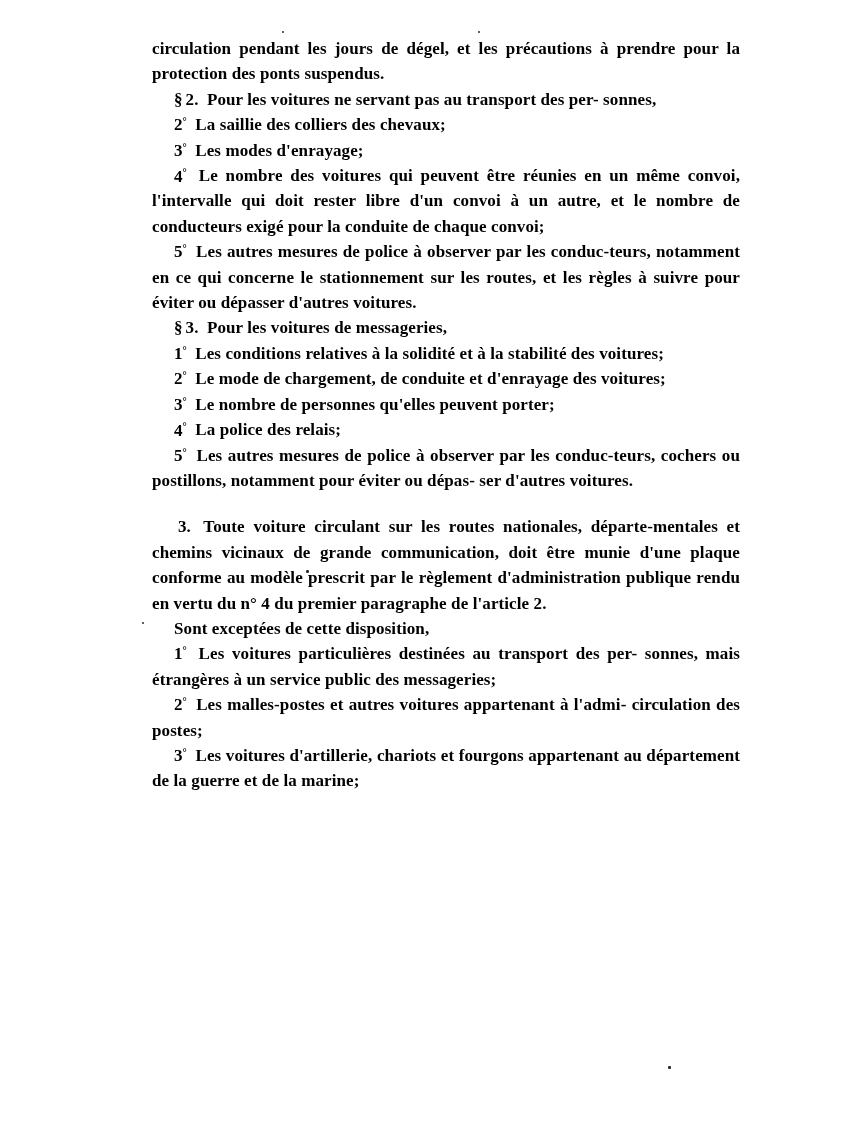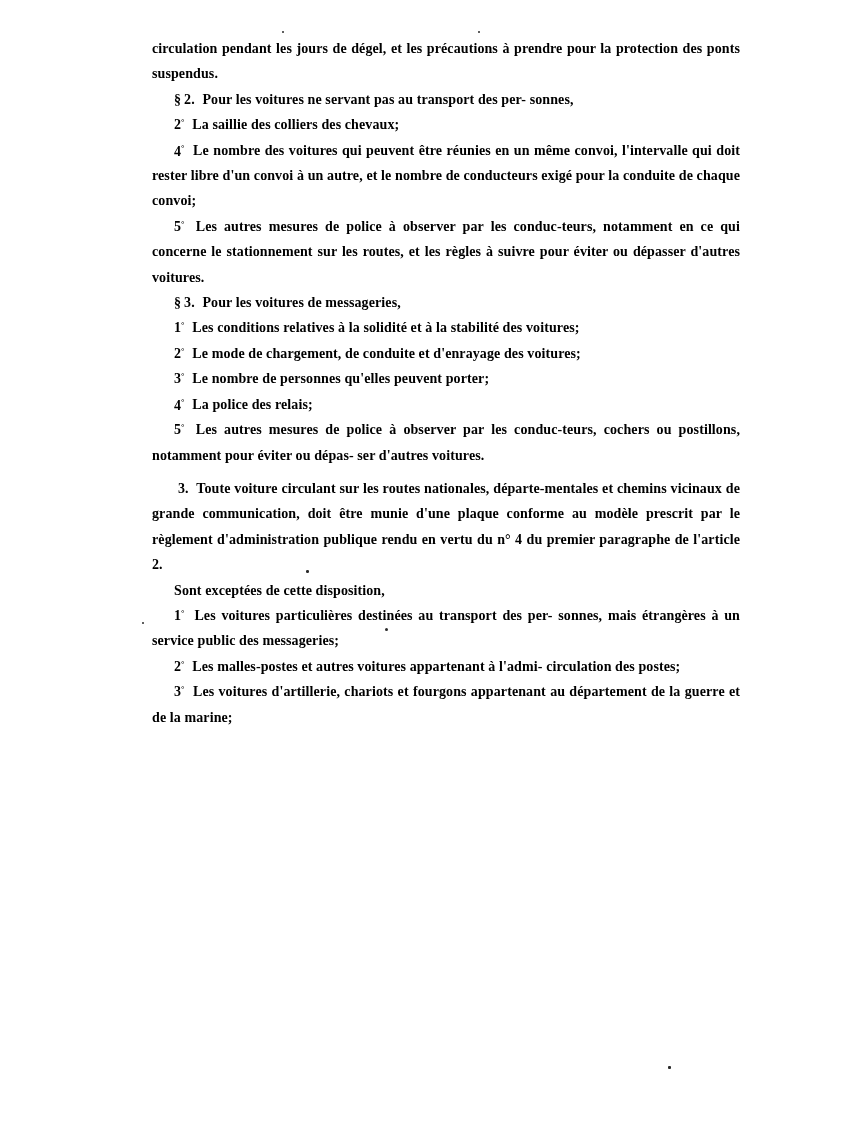--- a/index.html
+++ b/index.html
@@ -23,21 +23,21 @@
     height: 1144px;
     background: #ffffff;
   }
 
   #textblock {
     position: absolute;
     left: 152px;
     top: 36px;
     width: 588px;
     color: #000000;
-    font-size: 14px;
+    font-size: 17px;
     line-height: 25.4px;
     text-align: justify;
     text-justify: inter-word;
     font-weight: 600;
     letter-spacing: 0.1px;
     -webkit-font-smoothing: none;
   }
 
   
   .p {
@@ -48,21 +48,21 @@
   .p.indent {
     text-indent: 22px;
   }
   .p.indent-item {
     text-indent: 22px;
   }
   .p.indent-art {
     text-indent: 26px;
   }
   .p.gap-before {
-    margin-top: 8px;
+    margin-top: 21px;
   }
   
   .p > .lastline {
     display: inline;
   }
 
   .num {
     white-space: nowrap;
     padding-right: 4px;
   }
@@ -96,20 +96,21 @@
 
   <div id="textblock">
 
     <p class="p"><span>circulation pendant les jours de dégel, et les précautions à</span> <span class="lastline">prendre pour la protection des ponts suspendus.</span></p>
 
     <p class="p indent"><span class="sect">§</span><span class="num">2.</span> <span>Pour les voitures ne servant pas au transport des per-</span> <span class="lastline">sonnes,</span></p>
 
 
     <p class="p indent-item"><span class="num"><span>2</span><sup>°</sup></span> <span>La saillie des colliers des chevaux;</span></p>
 
+    <p class="p indent-item"><span class="num"><span>3</span><sup>°</sup></span> <span>Les modes d'enrayage;</span></p>
 
     <p class="p indent-item"><span class="num"><span class="osf-4">4</span><sup>°</sup></span> <span>Le nombre des voitures qui peuvent être réunies en un même convoi, l'intervalle qui doit rester libre d'un convoi à un autre, et le nombre de conducteurs exigé pour la conduite de</span> <span class="lastline">chaque convoi;</span></p>
 
     <p class="p indent-item"><span class="num"><span>5</span><sup>°</sup></span> <span>Les autres mesures de police à observer par les conduc-teurs, notamment en ce qui concerne le stationnement sur les routes, et les règles à suivre pour éviter ou dépasser d'autres</span> <span class="lastline">voitures.</span></p>
 
 
     <p class="p indent"><span class="sect">§</span><span class="num">3.</span> <span>Pour les voitures de messageries,</span></p>
 
     <p class="p indent-item"><span class="num"><span>1</span><sup>°</sup></span> <span>Les conditions relatives à la solidité et à la stabilité des</span> <span class="lastline">voitures;</span></p>
 

